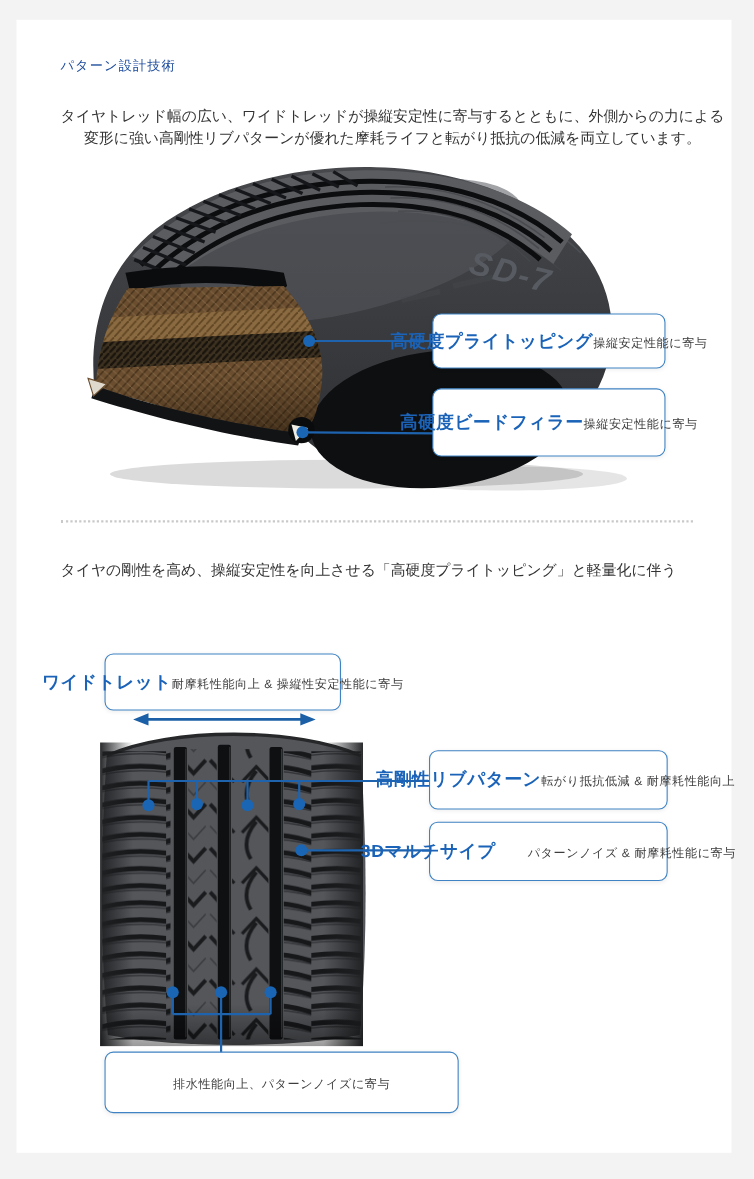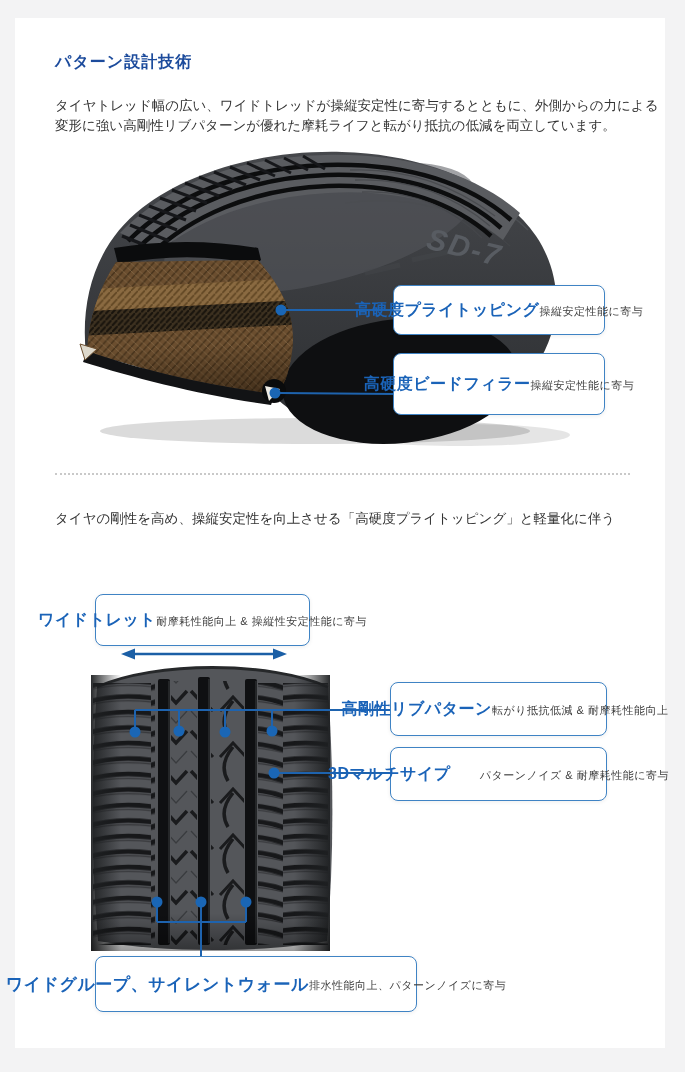--- a/index.html
+++ b/index.html
@@ -1,21 +1,21 @@
 <!DOCTYPE html>
 <html><head>
 <meta charset="utf-8">
 <style>
   html,body{margin:0;padding:0;background:#f3f3f4;font-family:"Liberation Sans","DejaVu Sans",sans-serif;}
   .viewport{position:relative;width:685px;height:1072px;background:#f3f3f4;overflow:hidden;}
   .card{position:absolute;left:15px;top:18px;width:650px;height:1030px;background:#ffffff;}
-  .page-title{position:absolute;left:55px;top:52px;margin:0;font-size:16px;font-weight:bold;
+  .page-title{position:absolute;left:55px;top:52px;margin:0;font-size:12px;font-weight:normal;
     color:#1c4b9c;letter-spacing:1px;z-index:2;}
   .para{position:absolute;margin:0;font-size:13.5px;line-height:20px;color:#333333;z-index:2;}
-  .para div{white-space:nowrap;}
+  .para div{white-space:nowrap;text-align:center;}
   #p-intro{left:55px;top:96px;}
   #p-middle{left:55px;top:509px;}
   .divider{position:absolute;left:55px;top:473px;width:575px;height:0;
     border-top:2px dotted #c9c9c9;z-index:2;}
   .illus{position:absolute;z-index:1;}
   #illus-cutaway{left:70px;top:148px;width:520px;height:300px;}
   #illus-tread{left:85px;top:645px;width:520px;height:330px;}
   .callout{position:absolute;background:#ffffff;border:1.5px solid #3f83c4;border-radius:8px;
     display:flex;flex-direction:row;align-items:center;justify-content:center;
     box-shadow:0 1px 4px rgba(0,0,0,0.07);z-index:5;box-sizing:border-box;}
@@ -246,16 +246,15 @@
 
   <div class="callout" id="co-rib">
     <div class="t">高剛性リブパターン</div>
     <div class="s">転がり抵抗低減 &amp; 耐摩耗性能向上</div>
   </div>
   <div class="callout" id="co-sipe">
     <div class="t">3Dマルチサイプ</div>
     <div class="s">パターンノイズ &amp; 耐摩耗性能に寄与</div>
   </div>
   <div class="callout" id="co-groove">
-    <div class="t">ワイドグループ、サイレントウォール</div>
     <div class="s">排水性能向上、パターンノイズに寄与</div>
   </div>
 </div>
 
 </body></html>

